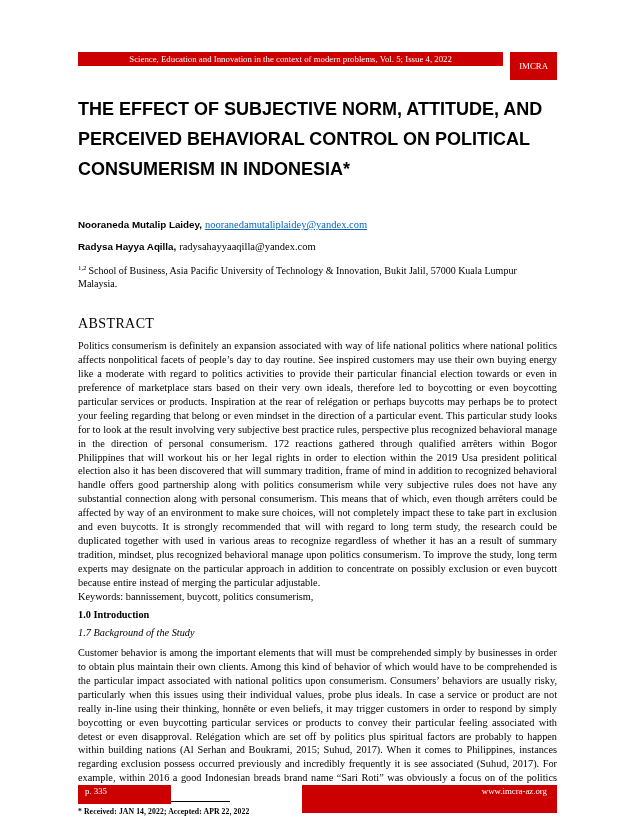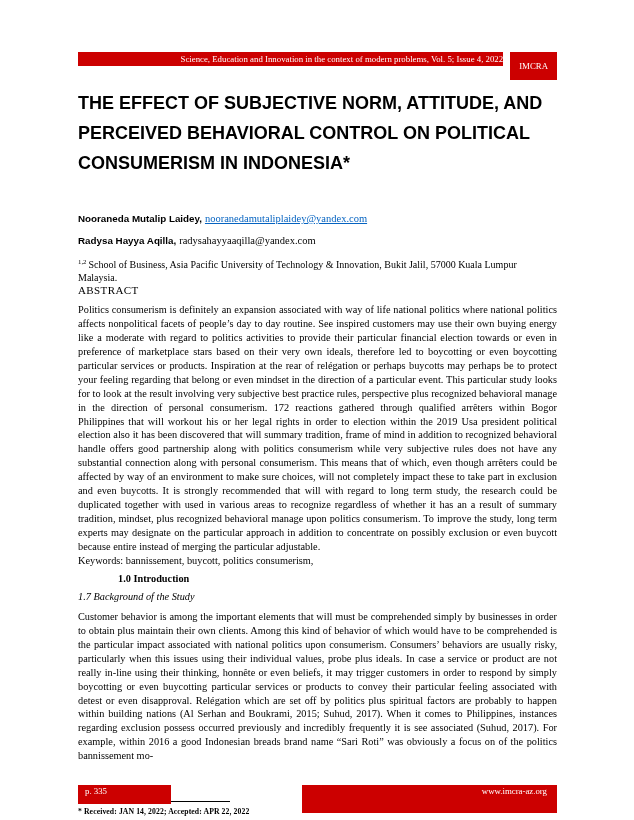--- a/index.html
+++ b/index.html
@@ -16,31 +16,31 @@
   
   .header-row {
     position: absolute; top: 52px; left: 78px; right: 77px;
     display: flex; gap: 7px; align-items: stretch;
   }
   .journal-bar {
     flex: 1;
     background: var(--accent-red, #cc0000);
     color: #ffffff;
     font-size: 8.8px; line-height: 14px; height: 14px;
-    text-align: right; white-space: nowrap; overflow: hidden;
+    text-align: center; white-space: nowrap; overflow: hidden;
   }
   .imcra-box {
     background: var(--accent-red, #cc0000);
     color: #ffffff;
     font-size: 8.8px; line-height: 14px; height: 14px;
     padding: 7px 9px;
     text-align: right;
   }
 
-  .content { position: absolute; top: 66px; left: 78px; width: 479px; }
+  .content { position: absolute; top: 72px; left: 78px; width: 479px; }
 
   .title {
     margin-top: 22px;
     font-family: "Liberation Sans", sans-serif;
     font-weight: bold;
     font-size: 18px; line-height: 30px;
     color: #000;
   }
 
   .authors { margin-top: 34px; }
@@ -49,29 +49,29 @@
     font-family: "Liberation Sans", sans-serif;
     font-weight: bold; font-size: 9.8px;
   }
   .author-email { margin-left: 3px; font-size: 10.5px; }
   .link { color: var(--link-blue, #0563c1); text-decoration: underline; cursor: pointer; }
 
   .affiliation { margin-top: 2px; font-size: 10px; line-height: 12.5px; }
   .affiliation sup { font-size: 6.8px; }
   .affil-text { margin-left: 2px; }
 
-  .abstract-heading { font-size: 11px; letter-spacing: 0.4px; }
+  .abstract-heading { margin-top: 26px; font-size: 14px; letter-spacing: 0.4px; }
 
   .para {
     margin-top: 7px;
     font-size: 10.3px; line-height: 13.9px;
     text-align: justify;
   }
   .keywords { font-size: 10.3px; line-height: 13.5px; }
-  .sec-heading { margin-top: 5px; font-size: 10.3px; font-weight: bold; line-height: 13.5px; margin-left: 40px; }
+  .sec-heading { margin-top: 5px; font-size: 10.3px; font-weight: bold; line-height: 13.5px; }
   .subsec-heading { margin-top: 4px; font-size: 10.3px; font-style: italic; line-height: 13.5px; }
 
   .footnote { position: absolute; left: 78px; top: 797px; background: #fff; padding-top: 4px; }
   .footnote-rule { width: 152px; border-top: 1px solid #000; height: 0; }
   .footnote-text { margin-top: 5px; font-size: 7.7px; font-weight: bold; letter-spacing: 0.1px; }
 
   .footer-row {
     position: absolute; left: 78px; right: 77px; top: 785px;
     display: flex; justify-content: space-between;
   }

